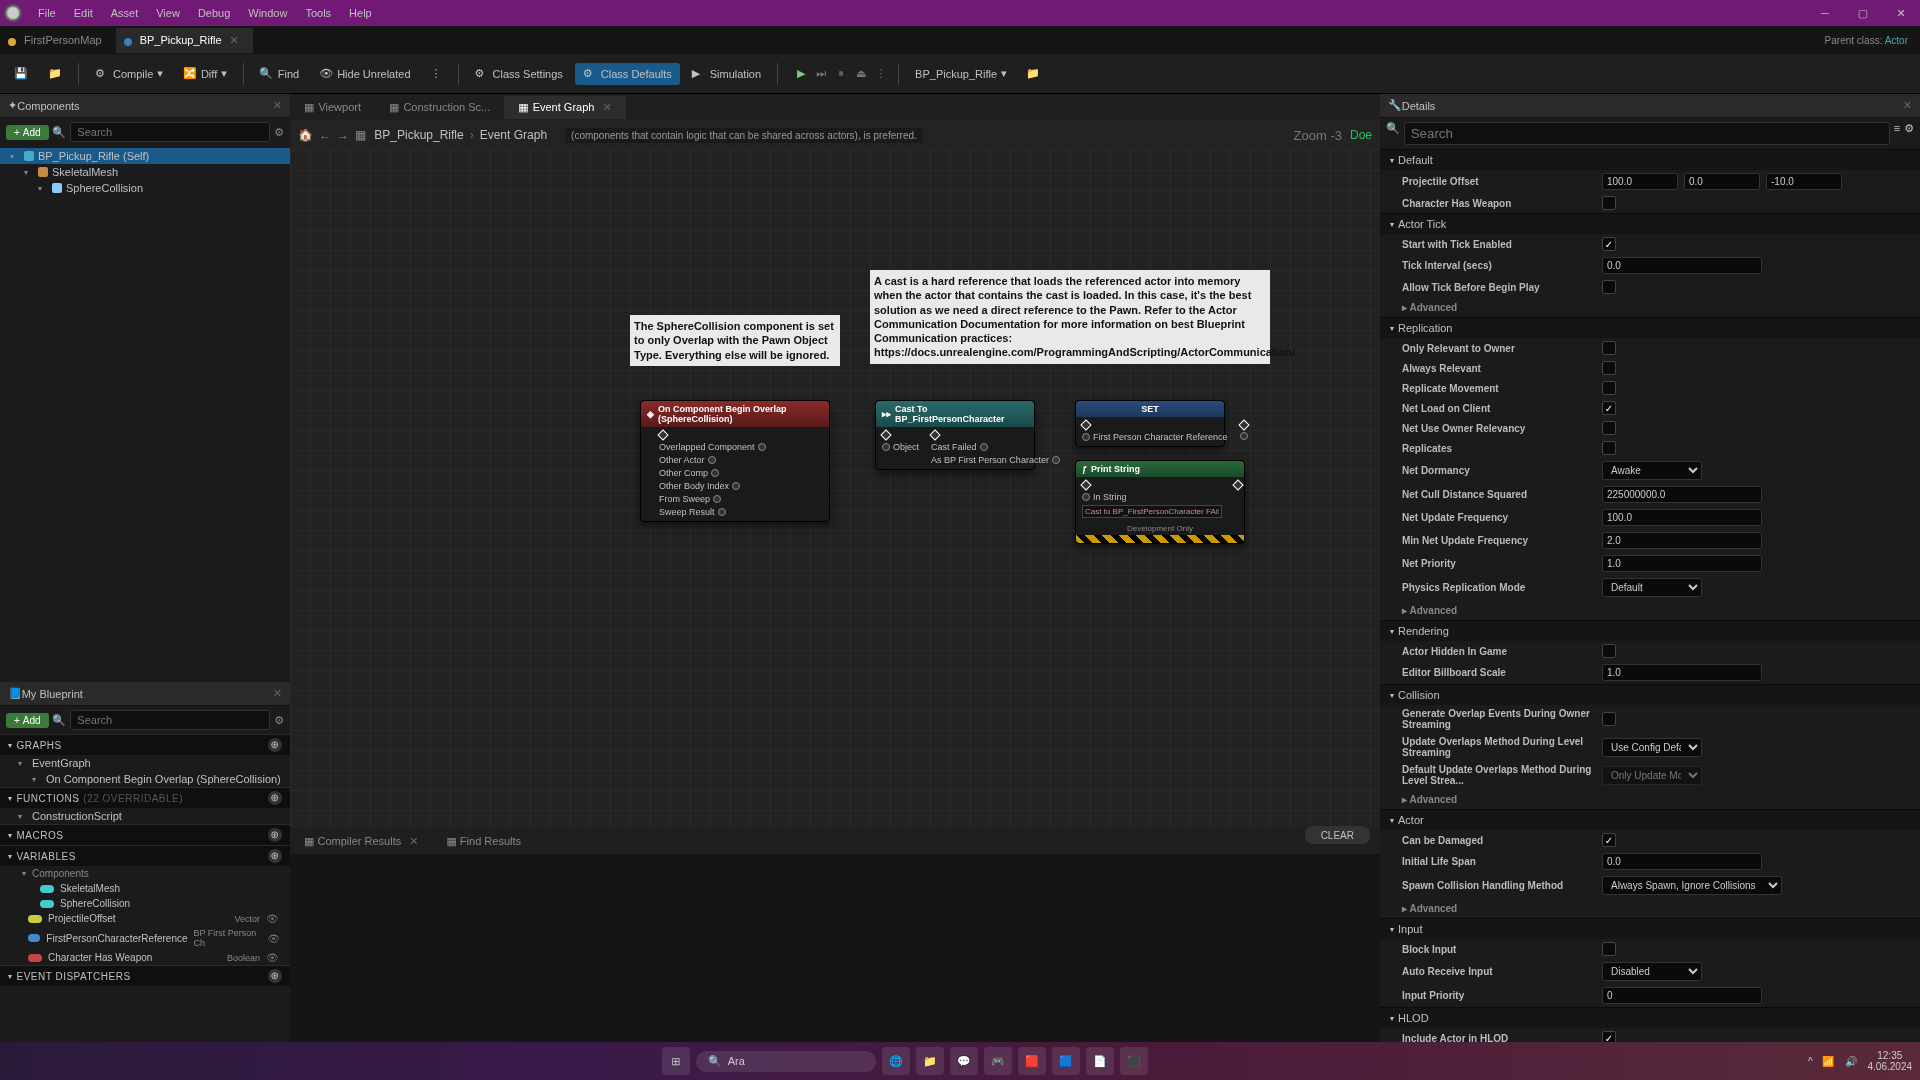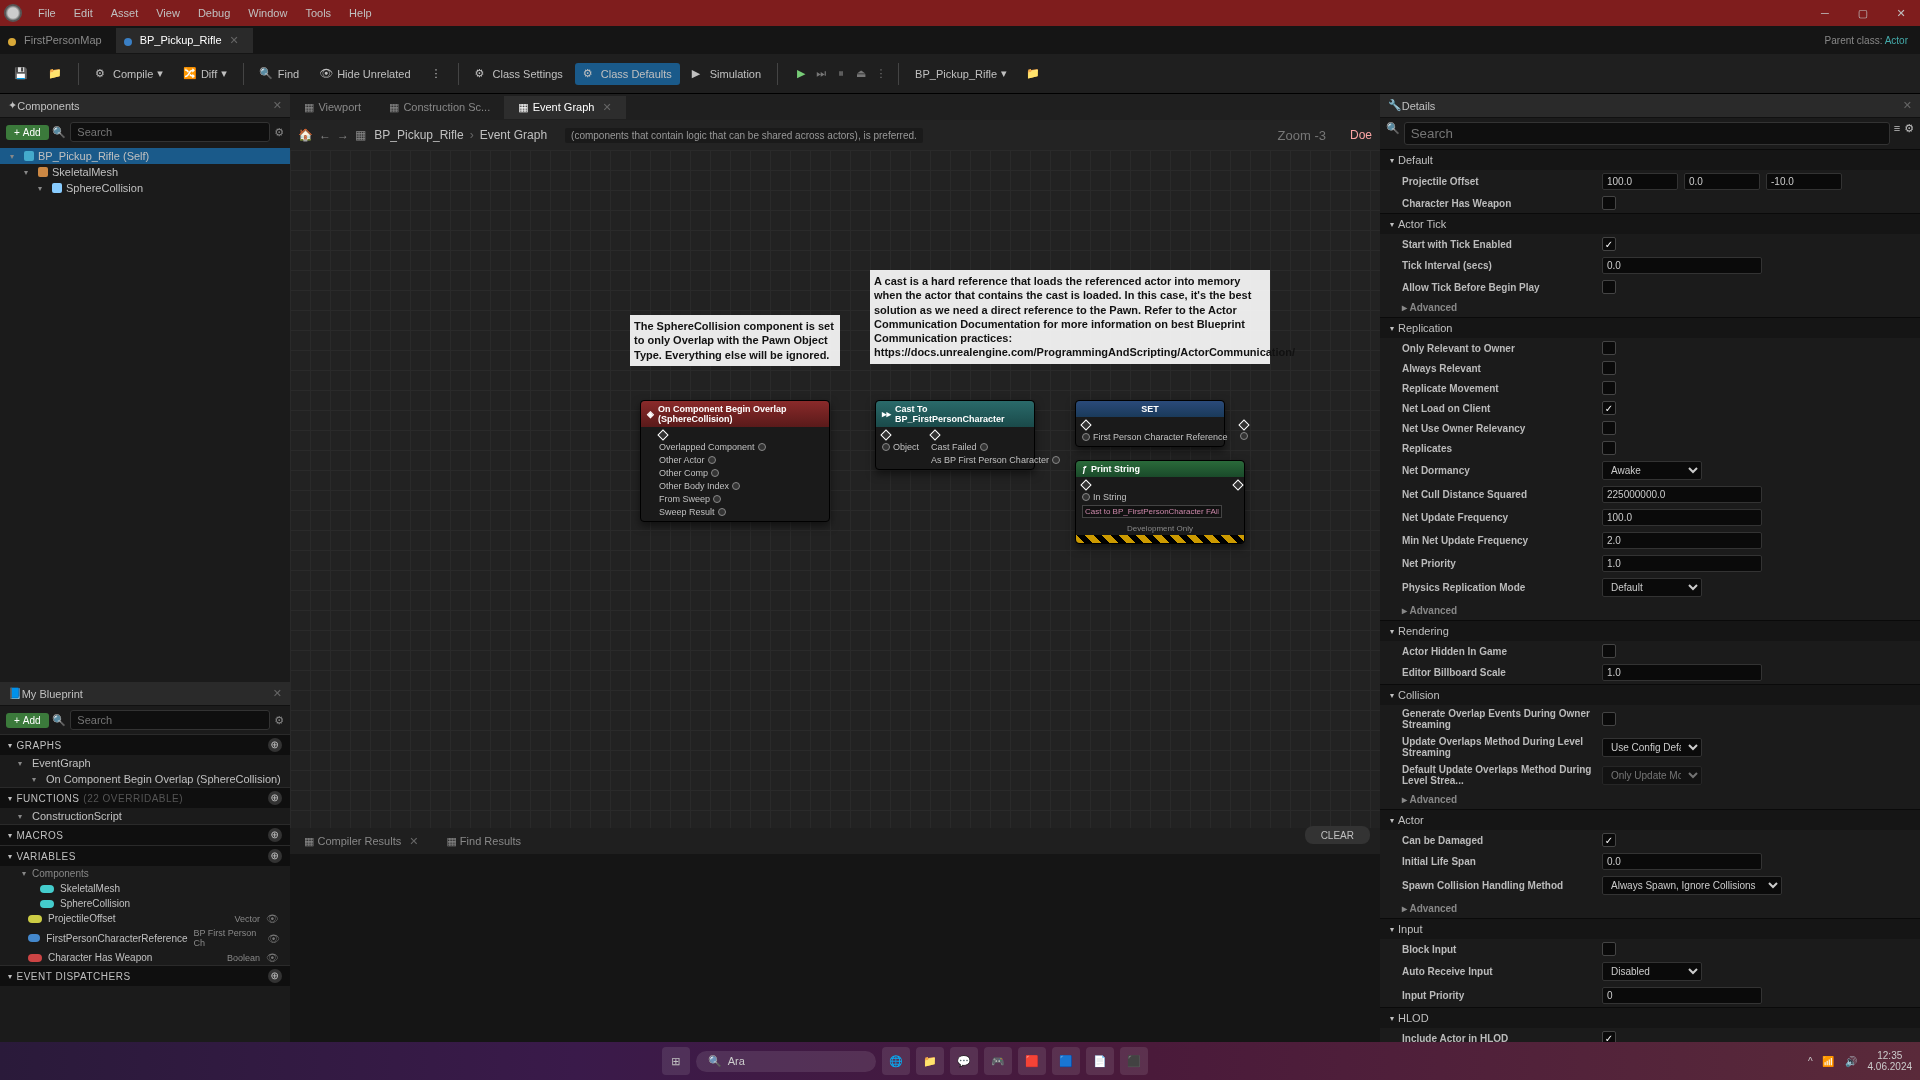--- a/index.html
+++ b/index.html
@@ -1,19 +1,19 @@
 <!DOCTYPE html>
 <html><head>
 <meta charset="utf-8">
 <style>
 * { margin:0; padding:0; box-sizing:border-box; font-family:"Segoe UI",Arial,sans-serif; }
 body { background:#1a1a1a; color:#c0c0c0; font-size:11px; overflow:hidden; width:1920px; height:1080px; }
 
 
-.titlebar { height:26px; background:#7f1d1d; display:flex; align-items:center; padding:0 4px; }
+.titlebar { height:26px; background:#701a75; display:flex; align-items:center; padding:0 4px; }
 .titlebar .ue-logo { width:18px; height:18px; background:radial-gradient(circle,#ccc 40%,#555 60%); border-radius:50%; margin-right:8px; }
 .titlebar .menu { display:flex; gap:2px; }
 .titlebar .menu span { padding:4px 8px; cursor:pointer; }
 .titlebar .winbtns { margin-left:auto; display:flex; gap:8px; }
 .titlebar .winbtns span { width:30px; text-align:center; cursor:pointer; }
 
 
 .maintabs { height:28px; background:#151515; display:flex; align-items:center; }
 .maintab { padding:6px 14px 6px 24px; position:relative; cursor:pointer; color:#888; }
 .maintab.active { background:#2a2a2a; color:#fff; }
@@ -337,21 +337,21 @@
         <span>→</span>
         <span>▦</span>
       </div>
       <div class="path">
         <span>BP_Pickup_Rifle</span>
         <span class="sep">›</span>
         <span>Event Graph</span>
       </div>
       <div class="tip">(components that contain logic that can be shared across actors), is preferred.</div>
       <div class="zoom">Zoom -3</div>
-      <div style="margin-left:16px;color:#fca5a5">Doe</div>
+      <div style="margin-left:0;color:#22c55e">Doe</div>
     </div>
     <div class="graph">
       <div class="comment" style="left:340px;top:165px;width:210px;">The SphereCollision component is set to only Overlap with the Pawn Object Type. Everything else will be ignored.</div>
       <div class="comment" style="left:580px;top:120px;width:400px;">
         <span>A cast is a hard reference that loads the referenced actor into memory when the actor that contains the cast is loaded. In this case, it's the best solution as we need a direct reference to the Pawn. Refer to the Actor Communication Documentation for more information on best Blueprint Communication practices:</span><br>
         <span>https://docs.unrealengine.com/ProgrammingAndScripting/ActorCommunication/</span>
       </div>
 
       <div class="node" style="left:350px;top:250px;width:190px;">
         <div class="nh red">

